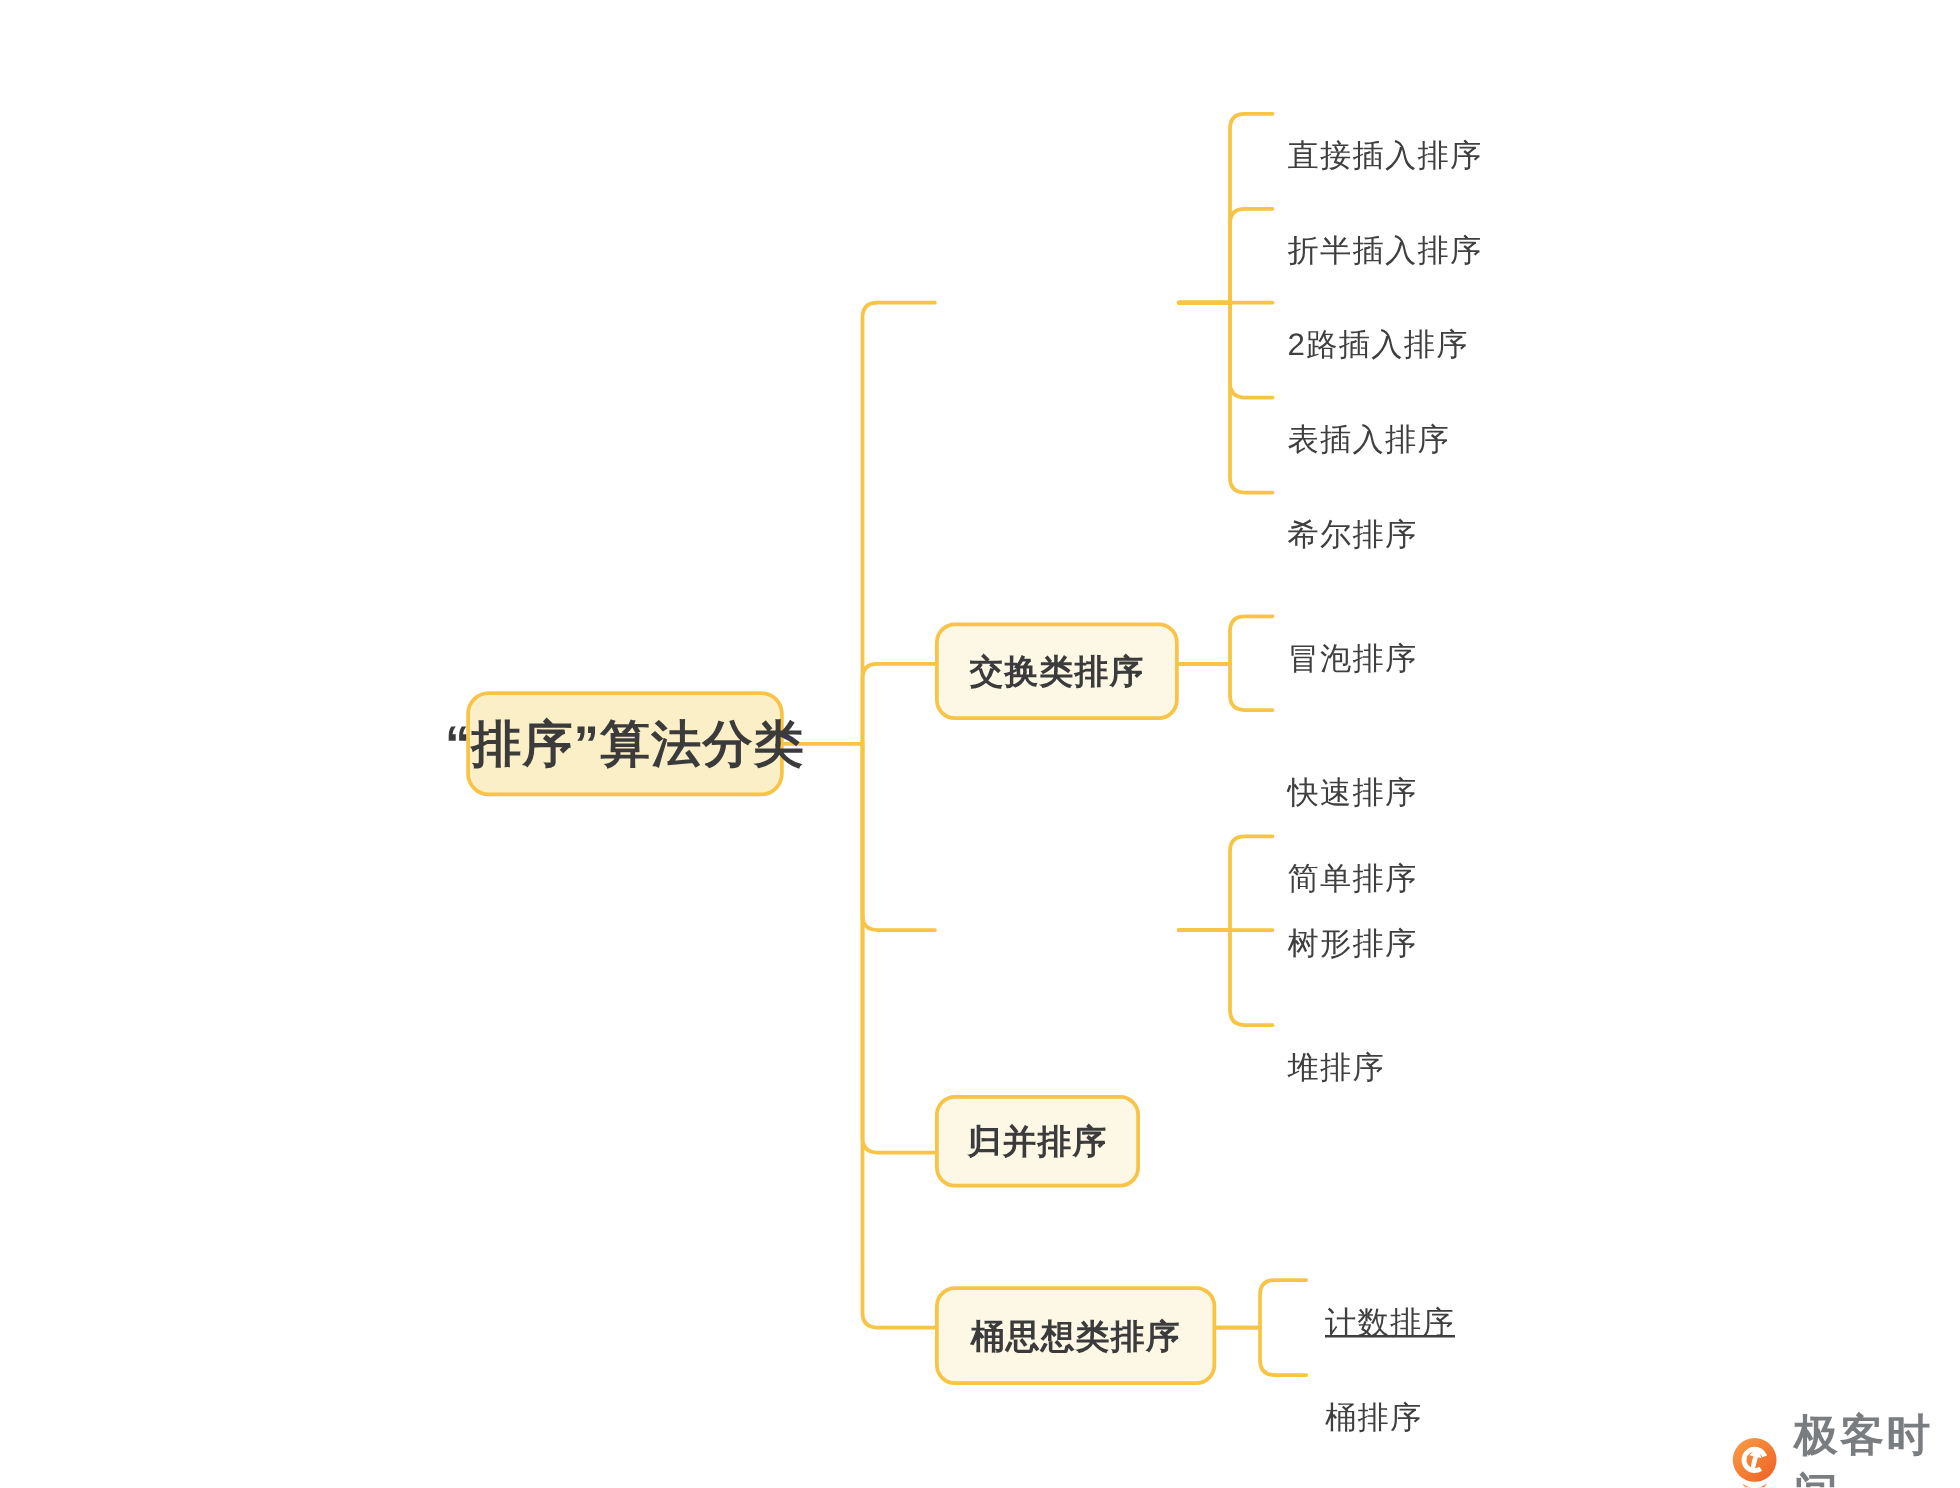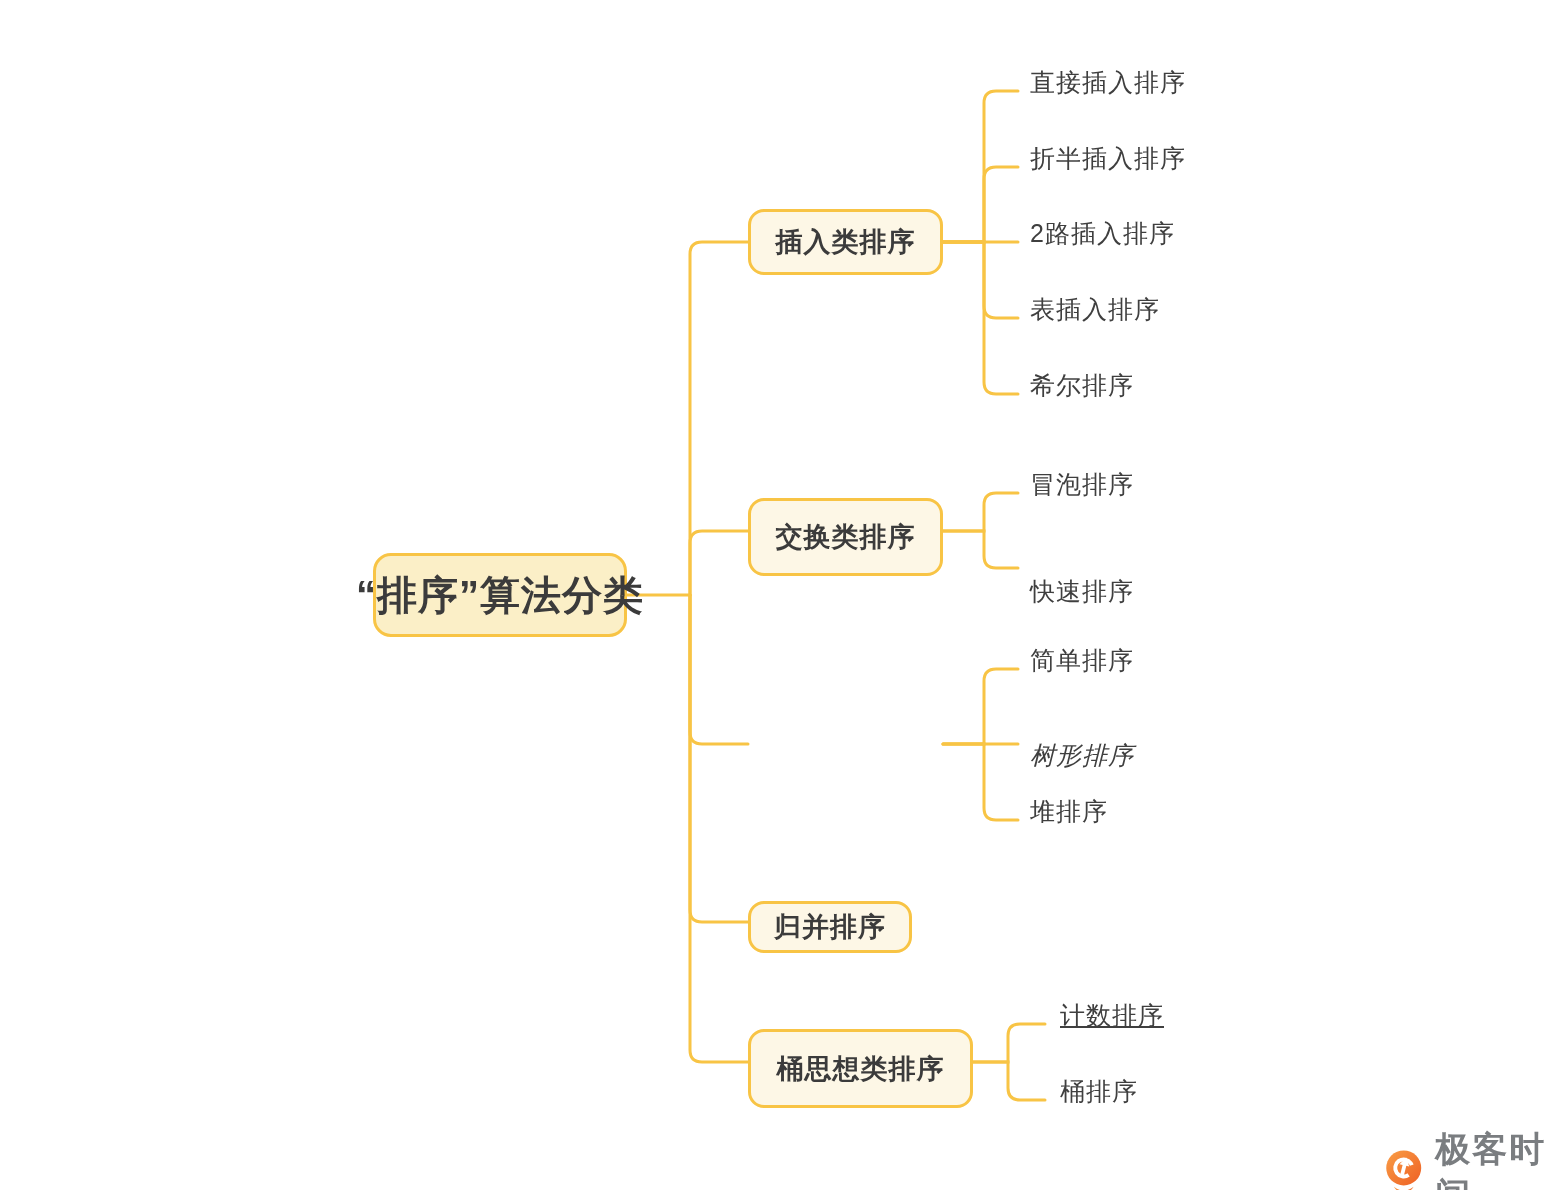--- a/index.html
+++ b/index.html
@@ -55,20 +55,21 @@
     font-size: 40px;
   }
 
   .leaf {
     position: absolute;
     color: var(--leafText);
     font-size: 25px;
     line-height: 30px;
     white-space: nowrap;
     letter-spacing: 1px;
+    margin-top: 43px;
   }
 
   .logo {
     position: absolute;
     left: 1384px;
     top: 1126px;
     display: flex;
     align-items: center;
   }
   .logo .brand-text {
@@ -107,36 +108,35 @@
     <path d="M943 744 H984 V681 Q984 669 996 669 H1018"></path>
     <path d="M943 744 H1018"></path>
     <path d="M943 744 H984 V808 Q984 820 996 820 H1018"></path>
 
     <path d="M973 1062 H1008 V1036 Q1008 1024 1020 1024 H1045"></path>
     <path d="M973 1062 H1008 V1088 Q1008 1100 1020 1100 H1045"></path>
   </svg>
 
   <div class="node root" style="left:373px; top:553px; width:254px; height:84px;">“排序”算法分类</div>
 
-  <div class="node" style="left:748px; top:209px; width:195px; height:66px;">插入类排序</div>
   <div class="node" style="left:748px; top:498px; width:195px; height:78px;">交换类排序</div>
-  <div class="node" style="left:748px; top:901px; width:164px; height:52px;">归并排序</div>
+  <div class="node" style="left:748px; top:876px; width:164px; height:74px;">归并排序</div>
   <div class="node" style="left:748px; top:1029px; width:225px; height:79px;">桶思想类排序</div>
 
   <span class="leaf" style="left:1030px; top:67px;">直接插入排序</span>
   <span class="leaf" style="left:1030px; top:143px;">折半插入排序</span>
   <span class="leaf" style="left:1030px; top:218px;">2路插入排序</span>
   <span class="leaf" style="left:1030px; top:294px;">表插入排序</span>
   <span class="leaf" style="left:1030px; top:370px;">希尔排序</span>
 
   <span class="leaf" style="left:1030px; top:469px;">冒泡排序</span>
   <span class="leaf" style="left:1030px; top:576px;">快速排序</span>
 
   <span class="leaf" style="left:1030px; top:645px;">简单排序</span>
-  <span class="leaf" style="left:1030px; top:740px;font-style:italic;">树形排序</span>
+  <span class="leaf" style="left:1030px; top:697px;">树形排序</span>
   <span class="leaf" style="left:1030px; top:796px;">堆排序</span>
 
   <span class="leaf" style="left:1060px; top:1000px;text-decoration:underline;">计数排序</span>
   <span class="leaf" style="left:1060px; top:1076px;">桶排序</span>
 
   <div class="logo">
     <svg width="46" height="50" viewBox="0 0 46 50" aria-hidden="true">
       <defs>
         <linearGradient id="gk" x1="0" y1="0" x2="1" y2="1">
           <stop offset="0" stop-color="#F99E47"></stop>

